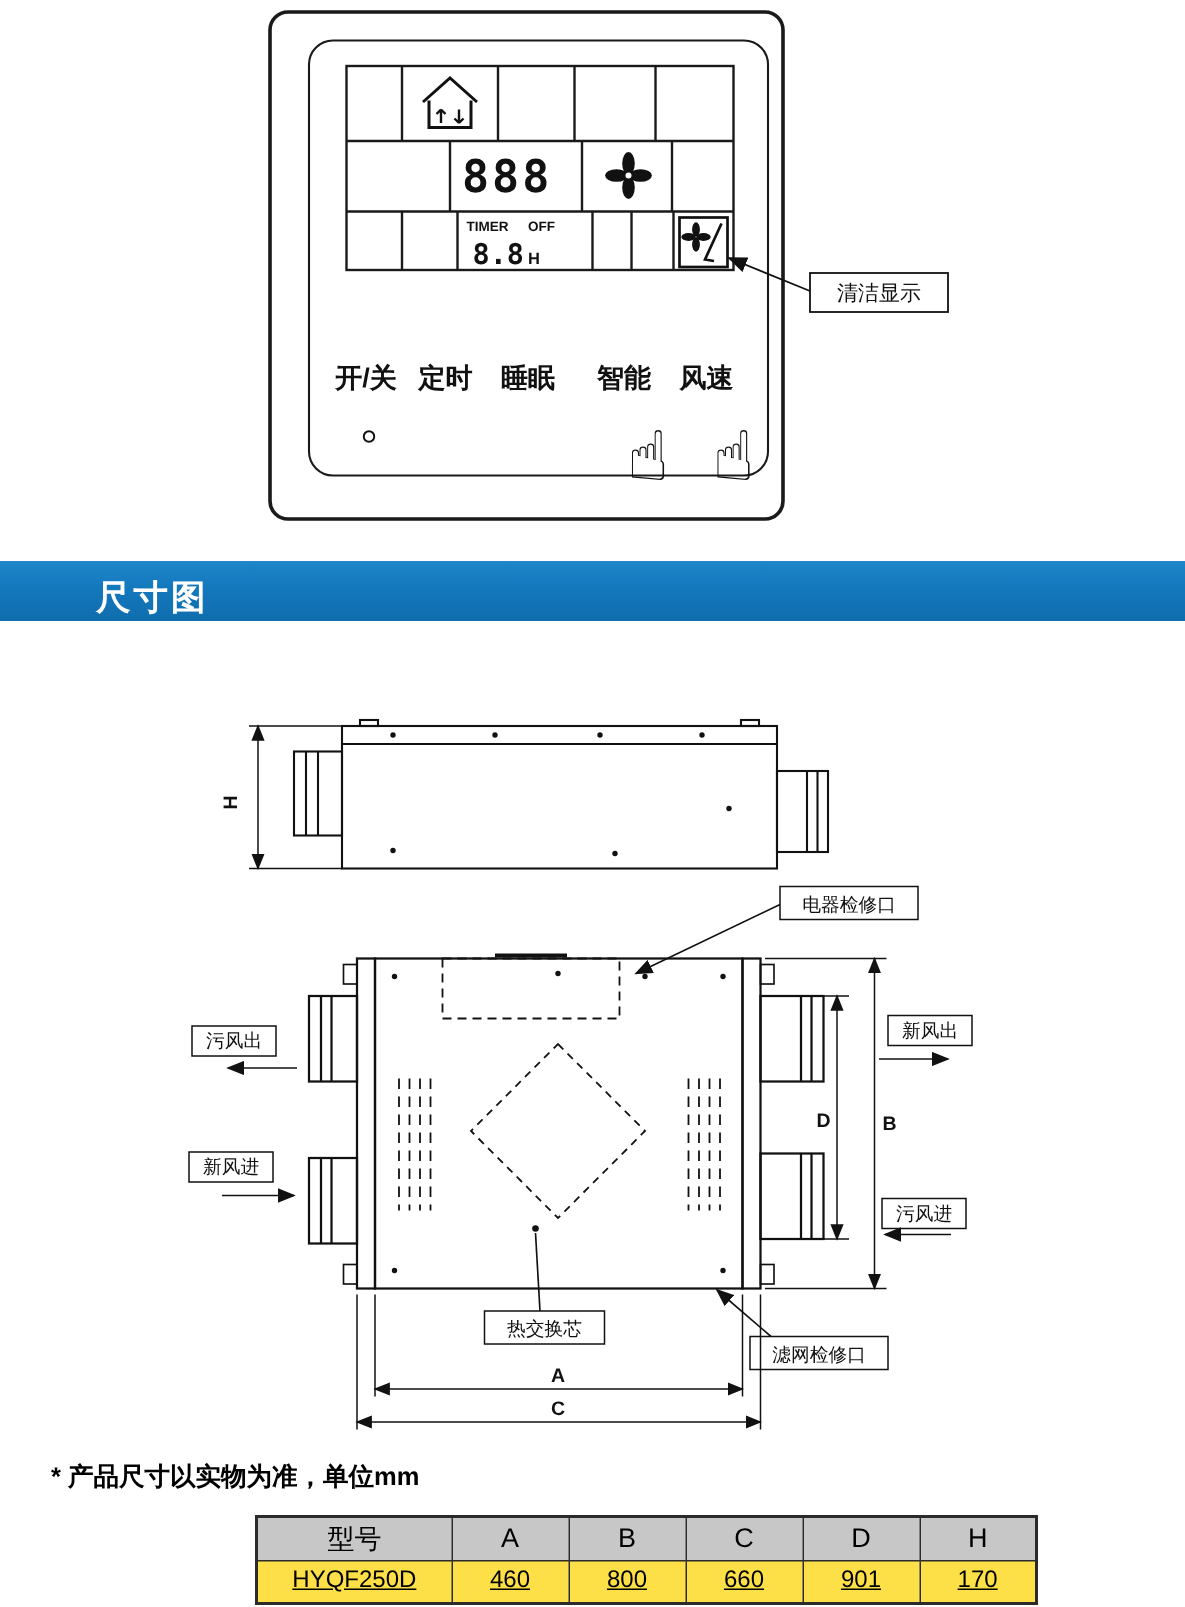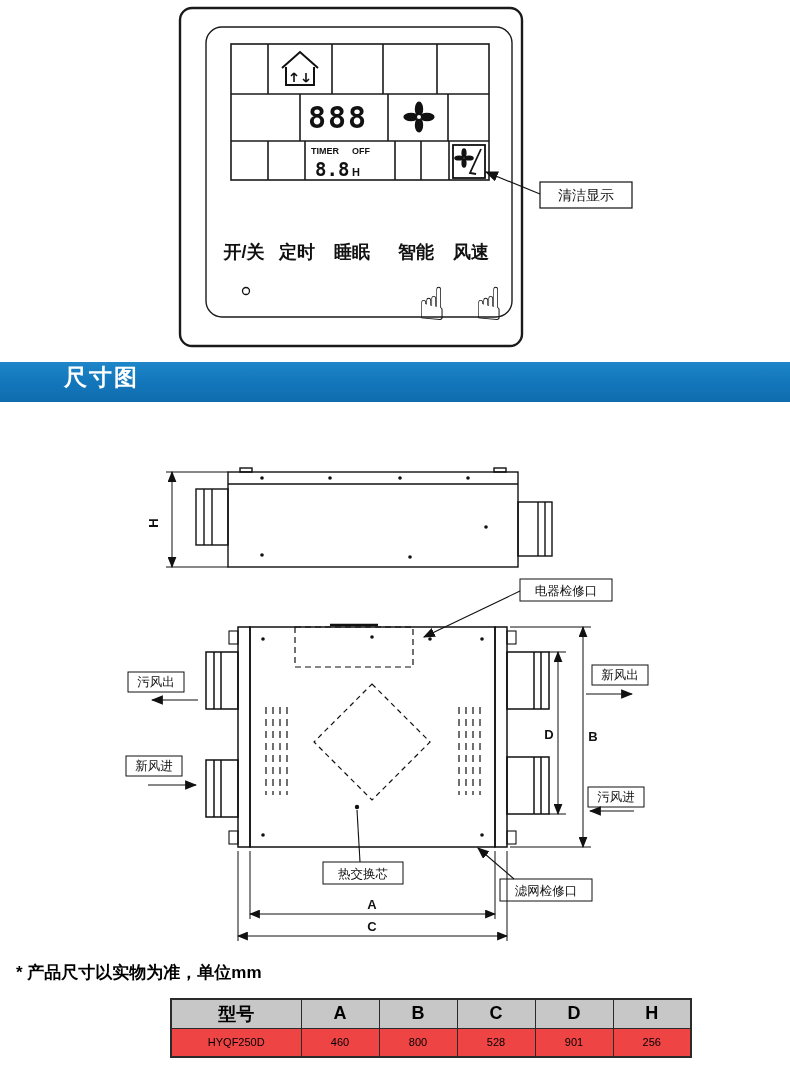--- a/index.html
+++ b/index.html
@@ -12,30 +12,30 @@
   .seg-lg { font: bold 30px "DejaVu Sans Mono", monospace; letter-spacing: 2px; }
   .seg-sm { font: bold 19px "DejaVu Sans Mono", monospace; }
   .tiny   { font: bold 9px  "Liberation Sans", sans-serif; }
   .hunit  { font: bold 11px "Liberation Sans", sans-serif; }
   .btn    { font: bold 18px "Liberation Sans", sans-serif; text-anchor: middle; }
   .ann    { font: 14px "Liberation Sans", sans-serif; text-anchor: middle; }
   .callout{ font: 12.5px "Liberation Sans", sans-serif; text-anchor: middle; }
   .dim    { font: bold 13px "Liberation Sans", sans-serif; text-anchor: middle; }
   .hand   { font: 46px "DejaVu Sans", sans-serif; text-anchor: middle; }
   .banner {
-    height: 40px; margin-top: 4px; display: flex; align-items: flex-start;
+    height: 40px; margin-top: 16px; display: flex; align-items: flex-end;
     background: linear-gradient(180deg, #1e86c9 0%, #1478bd 45%, #0f6dad 100%);
   }
   .banner span { color: #fff; font-size: 23px; font-weight: bold; margin-left: 64px; letter-spacing: 2px; }
-  .note { font-size: 17px; font-weight: bold; color: #000; margin: 6px 0 0 16px; }
+  .note { font-size: 17px; font-weight: bold; color: #000; margin: 6px 0 0 34px; }
   table.spec { border-collapse: collapse; margin: 14px 0 0 170px; border: 2px solid #2b2b2b; }
   .spec th, .spec td { border: 1px solid #2b2b2b; text-align: center; height: 29px; padding: 0; }
-  .spec th { background: #c7c7c7; font-size: 18px; font-weight: bold; width: 78px; }
+  .spec th { background: #c7c7c7; font-size: 18px; font-weight: normal; width: 78px; }
   .spec th.model { width: 130px; }
-  .spec td { font-size: 11px; background: #ef4444; }
+  .spec td { font-size: 16px; background: #fde047; text-decoration: underline; }
 </style>
 </head>
 <body>
 
 <div>
 <svg width="790" height="358" viewBox="0 0 790 358">
   <defs>
     <marker id="ah1" viewBox="0 0 10 8" refX="9" refY="4" markerWidth="11" markerHeight="9" orient="auto-start-reverse">
       <path d="M0,0 L10,4 L0,8 Z" fill="#111"></path>
     </marker>
@@ -283,18 +283,18 @@
     <th>A</th>
     <th>B</th>
     <th>C</th>
     <th>D</th>
     <th>H</th>
   </tr>
   <tr>
     <td>HYQF250D</td>
     <td>460</td>
     <td>800</td>
-    <td>528</td>
+    <td>660</td>
     <td>901</td>
-    <td>256</td>
+    <td>170</td>
   </tr>
 </tbody>
   </table>
 
 </body></html>

